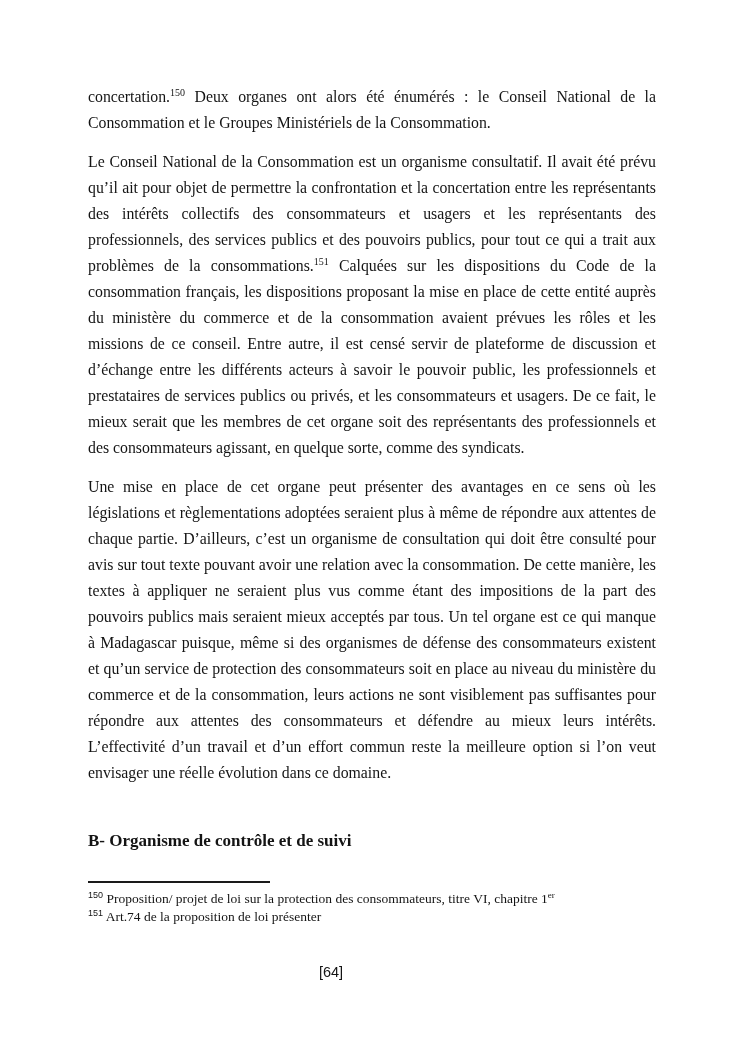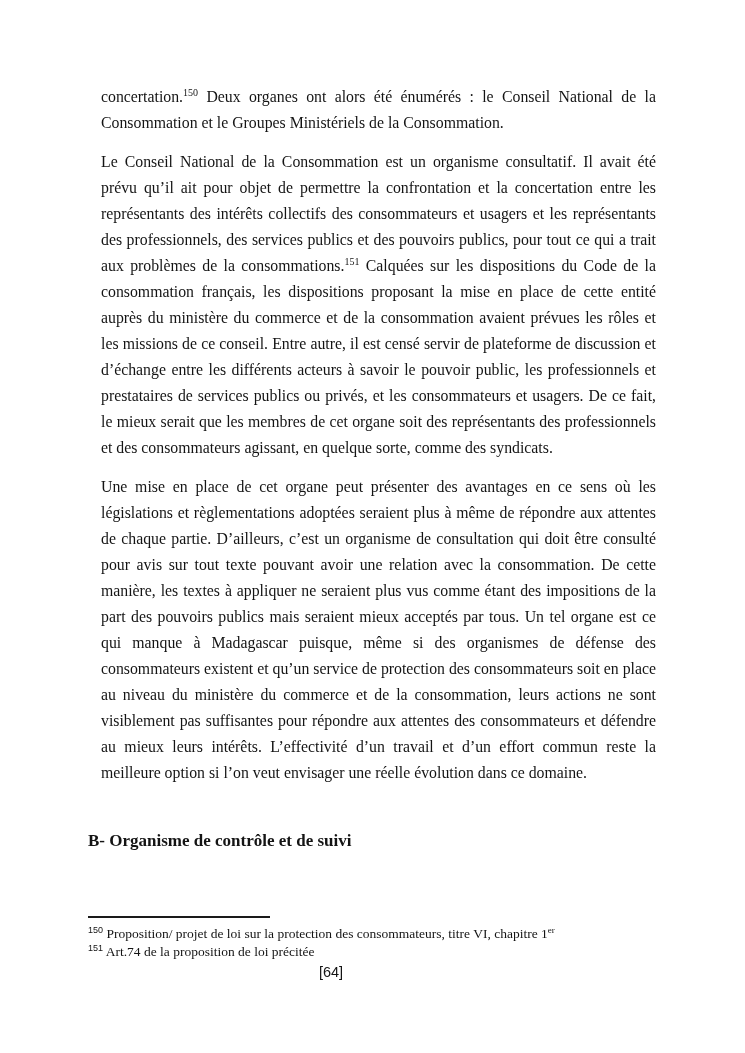--- a/index.html
+++ b/index.html
@@ -20,38 +20,38 @@
   .content {
     position: absolute;
     left: 88px;
     top: 84px;
     width: 568px;
   }
   .body-par {
     font-size: 15.8px;
     line-height: 26px;
     text-align: justify;
-    margin: 0 0 13px 13px;
+    margin: 0 0 13px 0;
   }
   .fn-ref {
     font-size: 10px;
     line-height: 0;
     vertical-align: super;
   }
   .section-heading {
     font-size: 17px;
     line-height: 26px;
     font-weight: bold;
     margin: 42px 0 18px 0;
     text-align: left;
   }
   .footnote-area {
     position: absolute;
     left: 88px;
-    top: 916px;
+    top: 881px;
     width: 568px;
   }
   .fn-rule {
     width: 182px;
     border-top: 2px solid #1a1a1a;
     margin-bottom: 7px;
   }
   .footnote {
     font-size: 13.5px;
     line-height: 18px;
@@ -96,18 +96,18 @@
     <h3 class="section-heading">B- Organisme de contrôle et de suivi</h3>
 
 
   </div>
 
   <div class="footnote-area">
     <div class="fn-rule"></div>
 
     <div class="footnote"><sup class="footnote-num">150</sup><span> Proposition/ projet de loi sur la protection des consommateurs, titre VI, chapitre 1</span><sup class="fn-sup">er</sup></div>
 
-    <div class="footnote"><sup class="footnote-num">151</sup><span> Art.74 de la proposition de loi précitée</span></div>
+    <div class="footnote"><sup class="footnote-num">151</sup><span> Art.74 de la proposition de loi présenter</span></div>
   </div>
 
   <div class="page-number">[64]</div>
 
 </div>
 
 </body></html>

